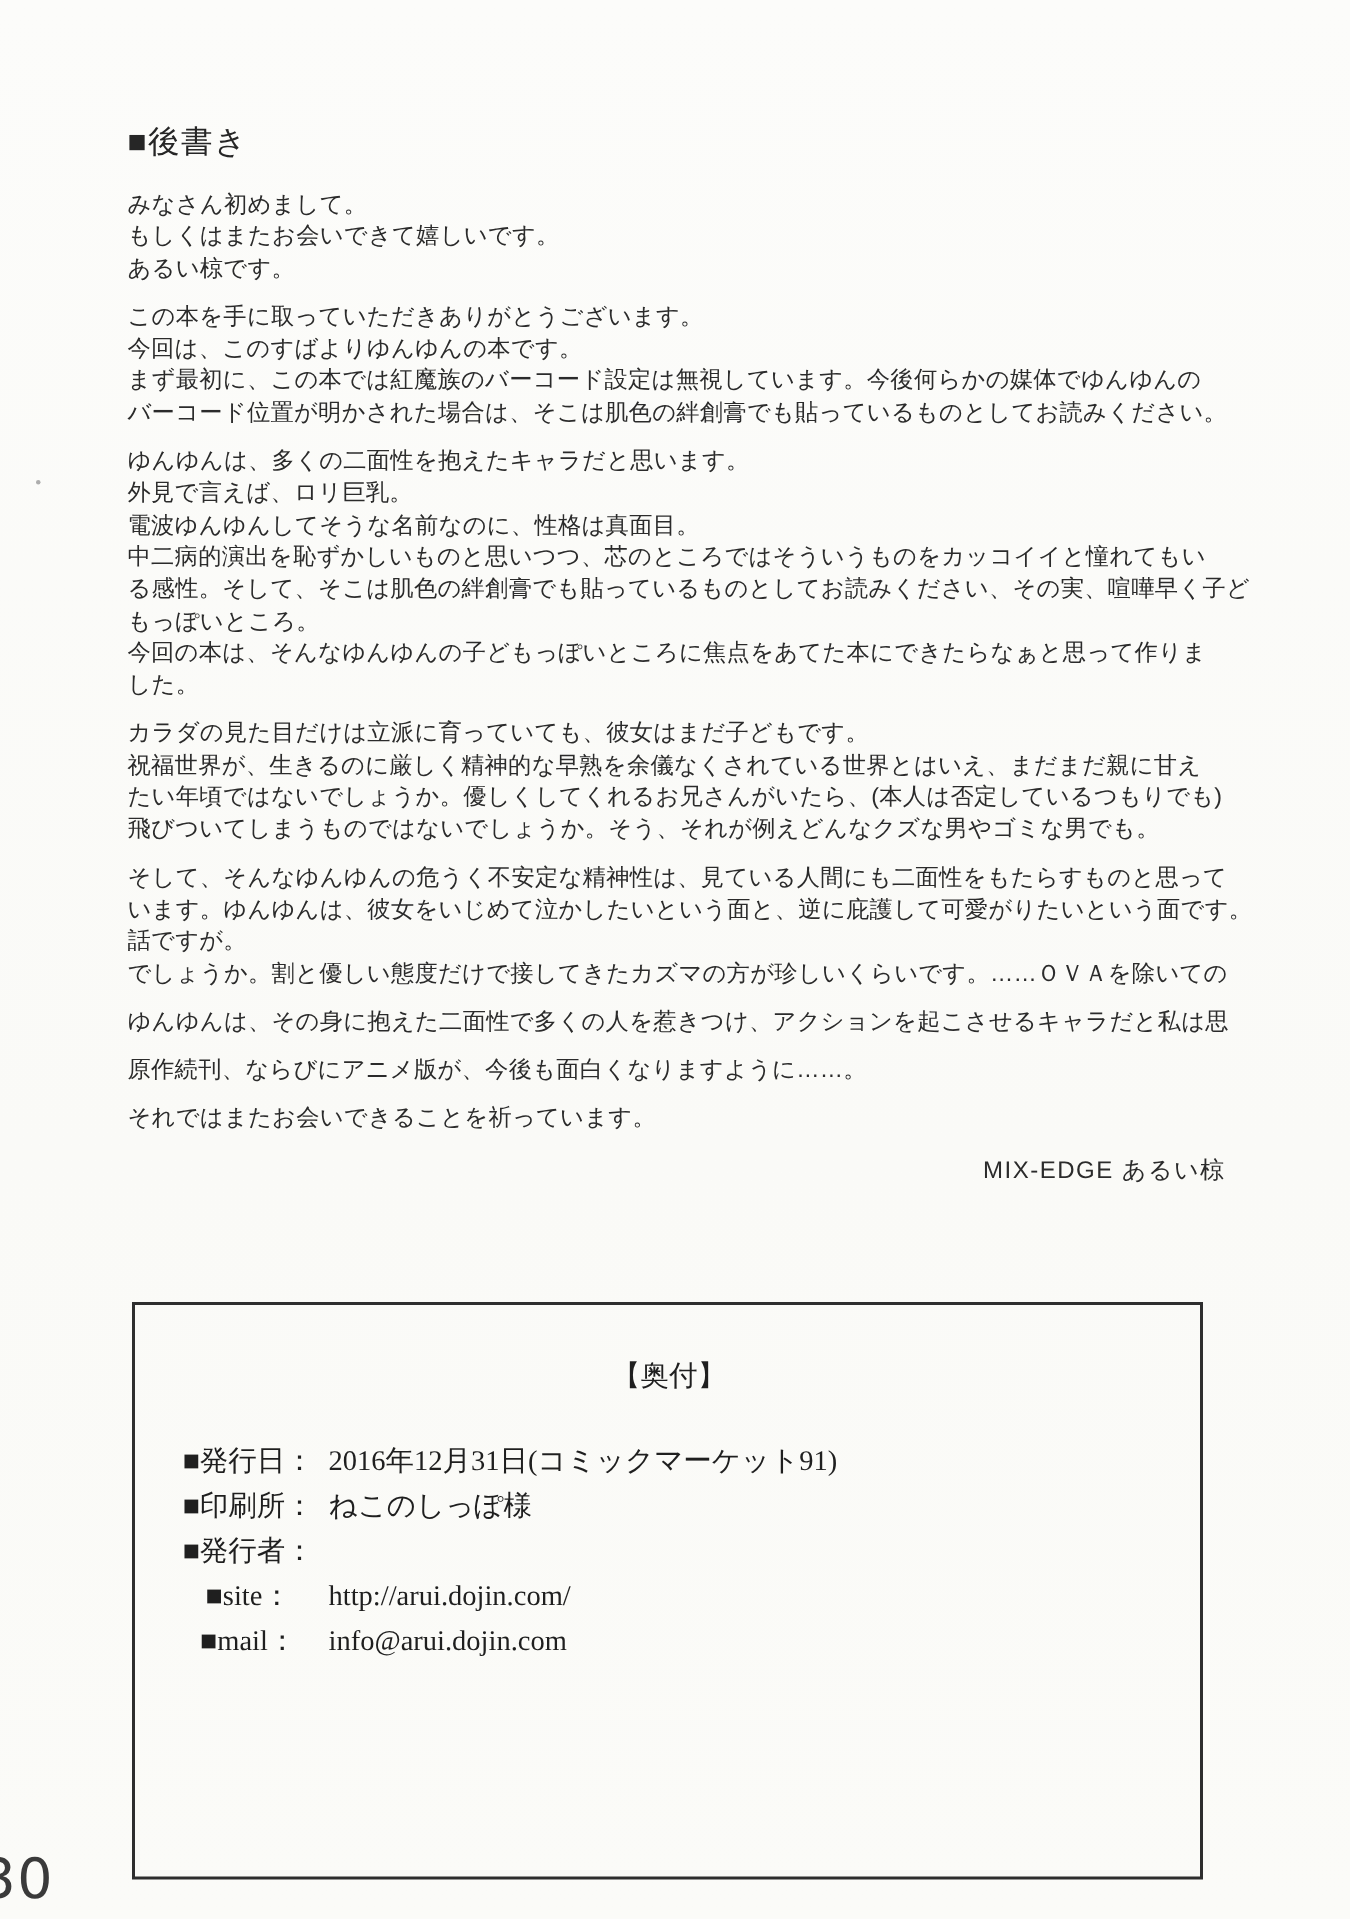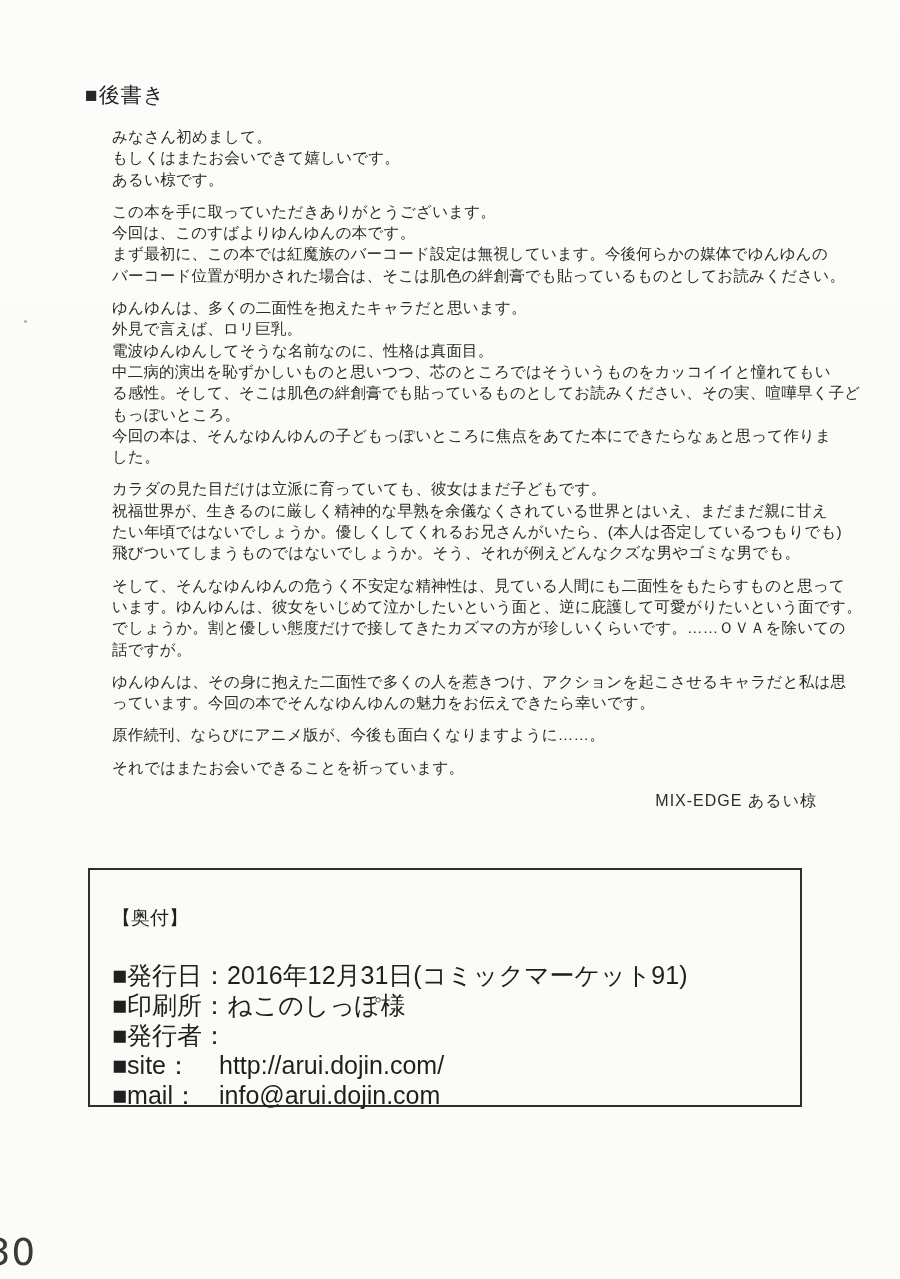--- a/index.html
+++ b/index.html
@@ -36,62 +36,62 @@
     line-height: 22px;
   }
   .para {
     margin: 0 0 11px 0;
   }
   .para .line {
     font-size: 15.5px;
     line-height: 21.3px;
     letter-spacing: 0.2px;
     white-space: nowrap;
-    margin-left: 27px;
   }
   .signature {
     margin-top: 13px;
     text-align: right;
     font-size: 16px;
     letter-spacing: 1px;
     color: #2b2b2b;
     padding-right: 2px;
   }
   
   .colophon-box {
     position: absolute;
     left: 88px;
     top: 868px;
     width: 714px;
-    height: 239px;
+    height: 385px;
     border: 2px solid #2e2e2e;
     box-sizing: border-box;
     background: transparent;
-    font-family: Liberation Sans, sans-serif;
+    font-family: Liberation Serif, serif;
     color: #1f1f1f;
+    text-align: center;
   }
   .colophon-inner {
     padding: 34px 20px 0 22px;
   }
   .colophon-section-label {
     font-size: 19px;
     line-height: 28px;
     margin-bottom: 4px;
   }
   .colophon-title {
     font-size: 19px;
     line-height: 28px;
   }
   .colophon-rows {
     margin-top: 28px;
   }
   .colophon-row {
     display: flex;
     align-items: baseline;
-    font-size: 25px;
+    font-size: 19px;
     line-height: 30px;
   }
   .colophon-row .row-label {
     flex: 0 0 107px;
     white-space: nowrap;
   }
   .colophon-row .row-value {
     white-space: nowrap;
   }
   
@@ -151,26 +151,25 @@
         </div>
         <div class="para">
           <div class="line">カラダの見た目だけは立派に育っていても、彼女はまだ子どもです。</div>
           <div class="line">祝福世界が、生きるのに厳しく精神的な早熟を余儀なくされている世界とはいえ、まだまだ親に甘え</div>
           <div class="line">たい年頃ではないでしょうか。優しくしてくれるお兄さんがいたら、(本人は否定しているつもりでも)</div>
           <div class="line">飛びついてしまうものではないでしょうか。そう、それが例えどんなクズな男やゴミな男でも。</div>
         </div>
         <div class="para">
           <div class="line">そして、そんなゆんゆんの危うく不安定な精神性は、見ている人間にも二面性をもたらすものと思って</div>
           <div class="line">います。ゆんゆんは、彼女をいじめて泣かしたいという面と、逆に庇護して可愛がりたいという面です。</div>
+          <div class="line">話ですが。</div>
           <div class="line">でしょうか。割と優しい態度だけで接してきたカズマの方が珍しいくらいです。……ＯＶＡを除いての</div>
-          <div class="line">話ですが。</div>
         </div>
         <div class="para">
           <div class="line">ゆんゆんは、その身に抱えた二面性で多くの人を惹きつけ、アクションを起こさせるキャラだと私は思</div>
-          <div class="line">っています。今回の本でそんなゆんゆんの魅力をお伝えできたら幸いです。</div>
         </div>
         <div class="para">
           <div class="line">原作続刊、ならびにアニメ版が、今後も面白くなりますように……。</div>
         </div>
         <div class="para">
           <div class="line">それではまたお会いできることを祈っています。</div>
         </div>
       </div>
 
     <div class="signature">MIX-EDGE あるい椋</div>

